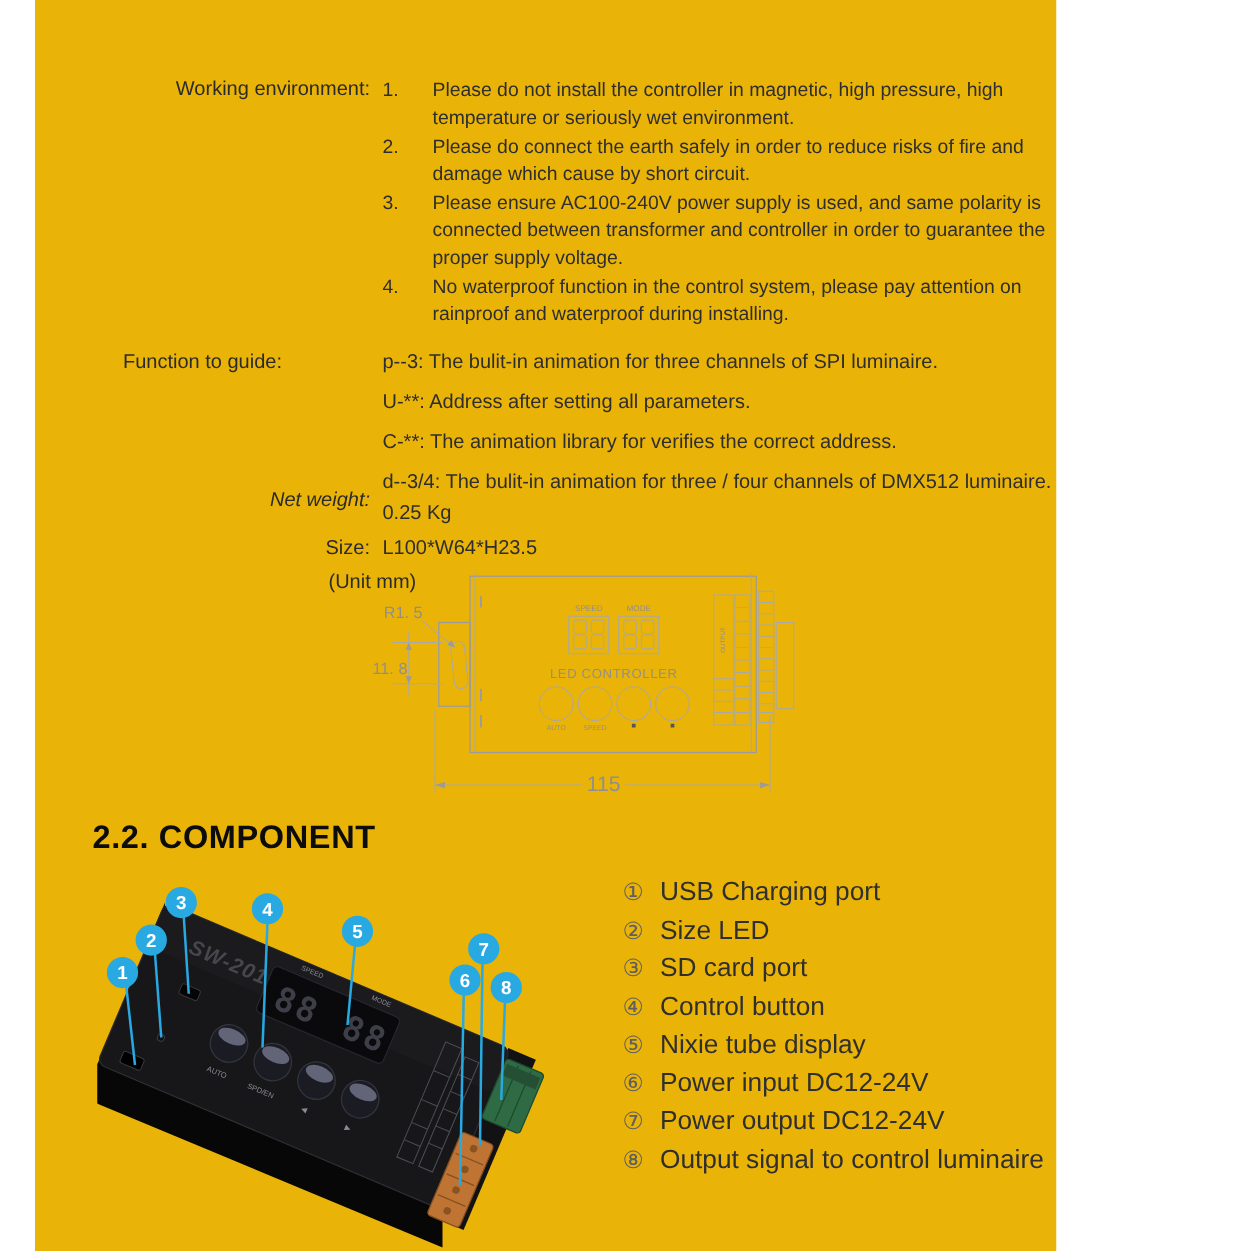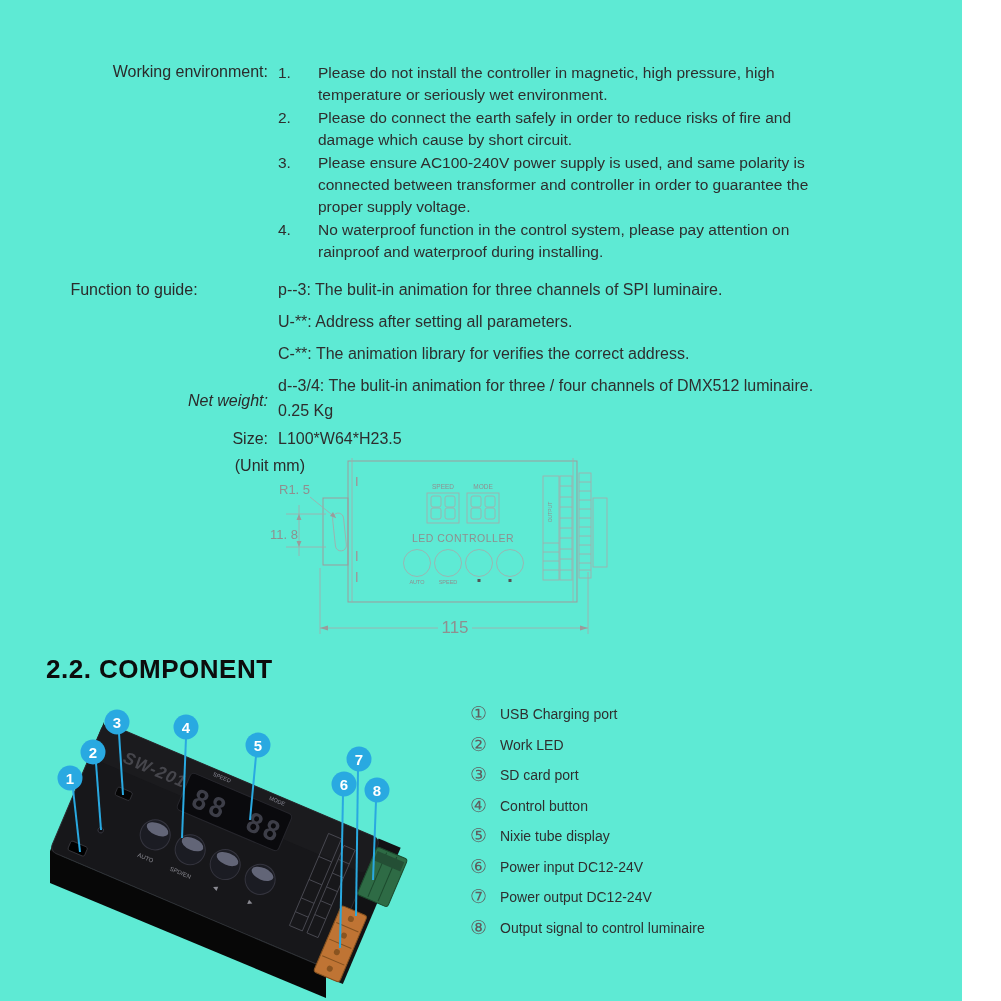--- a/index.html
+++ b/index.html
@@ -1,29 +1,29 @@
 <!DOCTYPE html>
 <html><head>
 <meta charset="utf-8">
 <style>
   html,body{margin:0;padding:0;background:#fff;}
-  .page{position:relative;width:962px;height:1001px;background:#5eead4;overflow:hidden;
-        font-family:"Liberation Sans", sans-serif;color:#2e2e2e;}
+  .page{position:relative;width:817px;height:1001px;background:#eab308;overflow:hidden;
+        font-family:"Liberation Sans", sans-serif;color:#2e2e2e;margin-left:28px;}
   .spec-label{position:absolute;left:0;width:268px;text-align:right;font-size:16px;color:#2b2b2b;white-space:nowrap;}
   .we-list{position:absolute;left:278px;top:62px;}
   .we-item{display:flex;}
   .we-num{width:40px;flex:none;font-size:15.5px;line-height:22.4px;}
   .we-lines{font-size:15.5px;line-height:22.4px;white-space:nowrap;}
   .guide-line{position:absolute;left:278px;font-size:16px;white-space:nowrap;}
   .spec-value{position:absolute;left:278px;font-size:16px;white-space:nowrap;}
   .heading{position:absolute;left:46px;top:654px;font-size:26px;font-weight:bold;color:#0c0c0c;
            font-family:"Liberation Sans", sans-serif;letter-spacing:0.5px;}
   .comp-item{position:absolute;left:470px;display:flex;align-items:center;}
   .comp-num{font-size:19px;color:#5f5f5f;width:30px;flex:none;}
-  .comp-label{font-size:14px;color:#2f2f2f;white-space:nowrap;}
+  .comp-label{font-size:21px;color:#2f2f2f;white-space:nowrap;}
   svg{position:absolute;}
   .dwg-line{stroke:#9b9b9b;stroke-width:1;fill:none;}
   .dwg-thin{stroke:#a8a8a8;stroke-width:0.8;fill:none;}
   .dwg-text{fill:#8f8f8f;font-family:"Liberation Sans", sans-serif;}
   .dwg-fill{fill:#9b9b9b;}
 </style>
 </head>
 <body>
 
 <div class="page">
@@ -299,21 +299,21 @@
       </g>
     </g>
   </svg>
 
   <div class="comp-item" style="top:702px;">
     <span class="comp-num">①</span>
     <span class="comp-label">USB Charging port</span>
   </div>
   <div class="comp-item" style="top:733px;">
     <span class="comp-num">②</span>
-    <span class="comp-label">Work LED</span>
+    <span class="comp-label">Size LED</span>
   </div>
   <div class="comp-item" style="top:763px;">
     <span class="comp-num">③</span>
     <span class="comp-label">SD card port</span>
   </div>
   <div class="comp-item" style="top:794px;">
     <span class="comp-num">④</span>
     <span class="comp-label">Control button</span>
   </div>
   <div class="comp-item" style="top:824px;">

